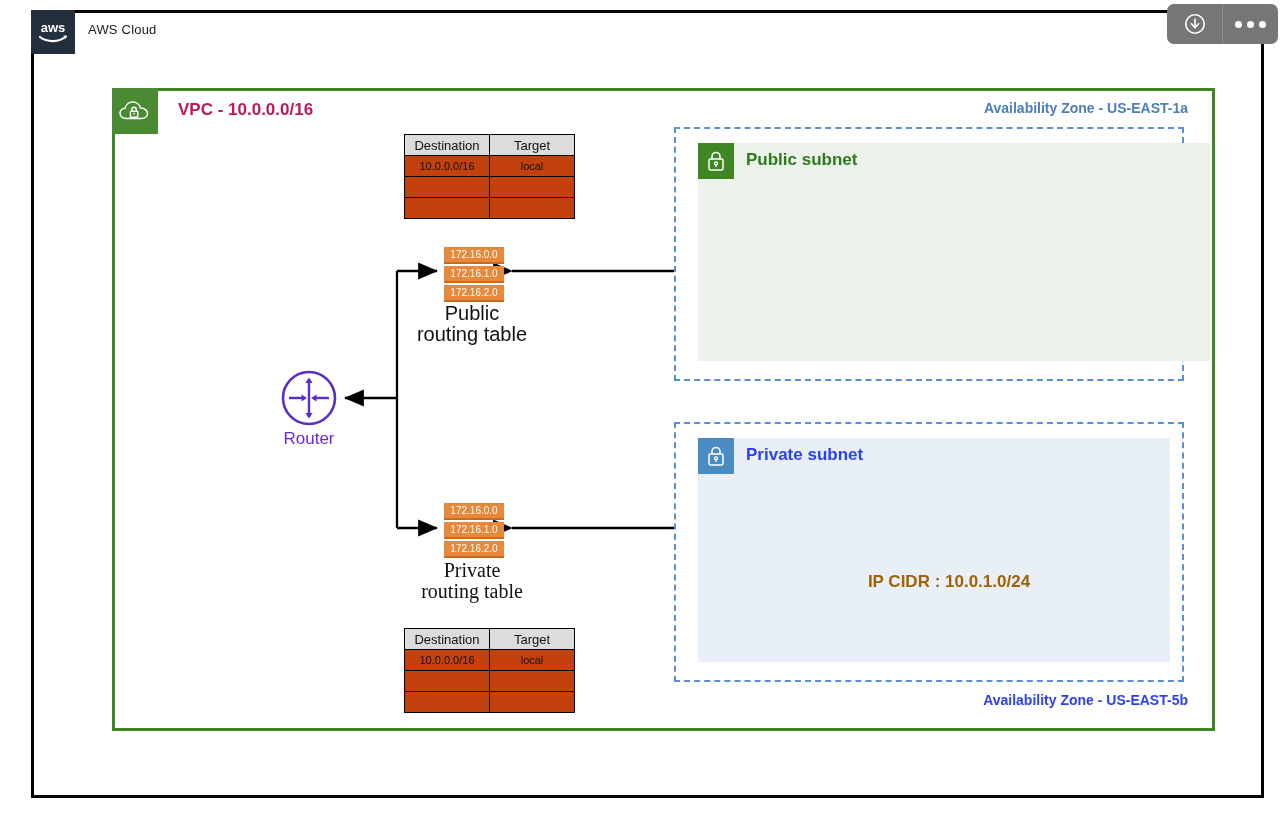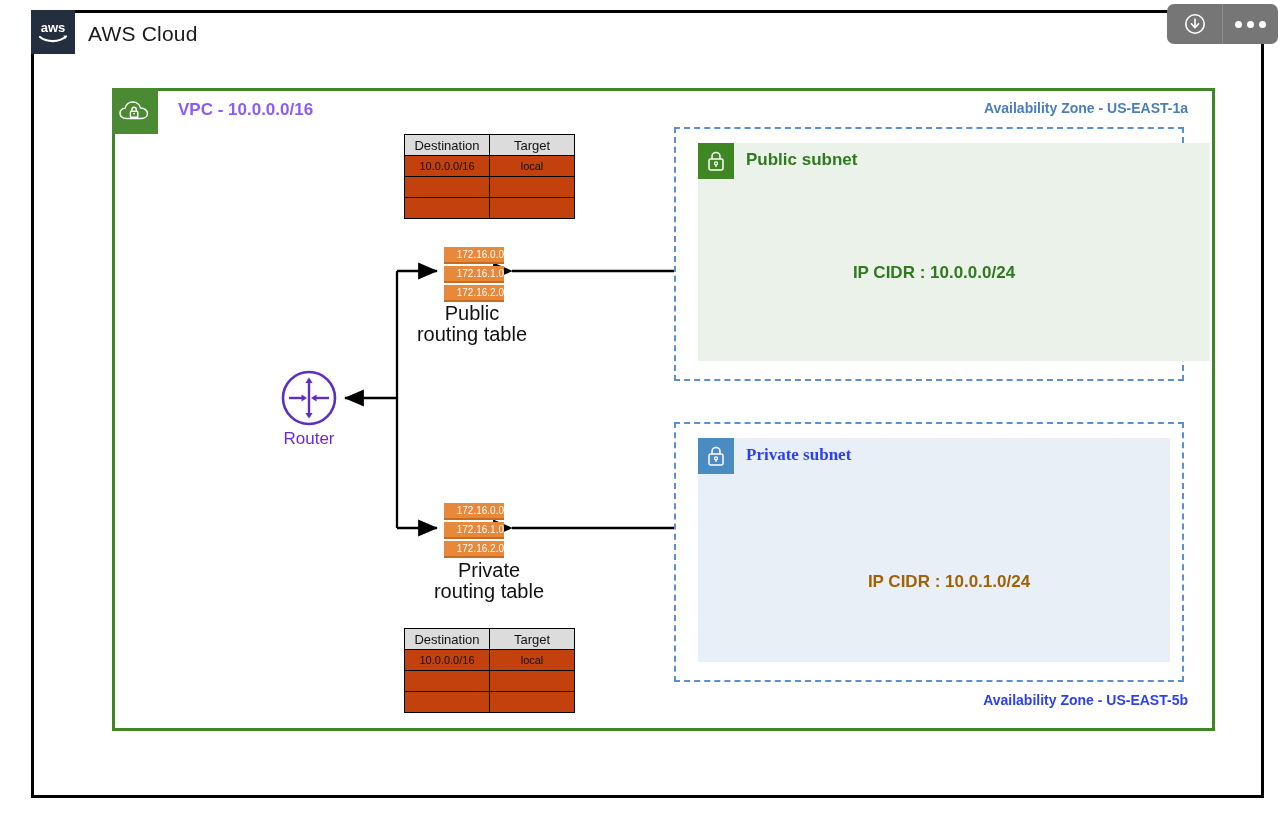--- a/index.html
+++ b/index.html
@@ -40,21 +40,21 @@
     width: 44px; height: 44px;
     background: #232F3E;
     box-sizing: border-box;
     display: flex;
     align-items: center;
     justify-content: center;
   }
   .aws-title {
     position: absolute;
     left: 88px; top: 22px;
-    font-size: 21px;
+    font-size: 13px;
     color: #1a1a1a;
     letter-spacing: 0.2px;
     white-space: nowrap;
   }
 
   
   .toolbar {
     position: absolute;
     right: 6px; top: 4px;
     height: 40px;
@@ -104,21 +104,21 @@
     display: flex;
     align-items: center;
     justify-content: center;
     box-sizing: border-box;
   }
   .vpc-title {
     position: absolute;
     left: 178px; top: 100px;
     font-size: 17px;
     font-weight: bold;
-    color: #8b5cf6;
+    color: #be185d;
     white-space: nowrap;
   }
 
   
   .rt-table {
     position: absolute;
     border-collapse: collapse;
     font-size: 11px;
     color: #111;
     background: #ffffff;
@@ -144,37 +144,37 @@
     position: absolute;
     width: 60px;
   }
   .chip {
     height: 15px;
     background: #E8883A;
     border-bottom: 2px solid #C96A1E;
     color: #ffffff;
     font-size: 10px;
     line-height: 15px;
-    text-align: right;
+    text-align: center;
     margin-bottom: 2px;
     box-sizing: content-box;
     white-space: nowrap;
   }
   .rt-caption {
     position: absolute;
     width: 190px;
     text-align: center;
     font-size: 20px;
     color: #111111;
     line-height: 21px;
   }
   #chips-public  { left: 444px; top: 247px; }
   #chips-private { left: 444px; top: 503px; }
   #cap-public  { left: 377px; top: 303px; }
-  #cap-private { left: 394px; top: 560px; }
+  #cap-private { left: 377px; top: 560px; font-family: Liberation Serif, serif; }
 
   
   .router-icon {
     position: absolute;
     left: 280px; top: 369px;
     width: 58px; height: 58px;
   }
   .router-label {
     position: absolute;
     left: 239px; top: 429px;
@@ -231,21 +231,21 @@
   .badge-green { background: #3F8624; }
   .badge-blue  { background: #4A8BC2; }
   .subnet-title {
     position: absolute;
     left: 48px; top: 7px;
     font-size: 17px;
     font-weight: bold;
     white-space: nowrap;
   }
   .title-green { color: #2F7A1E; }
-  .title-blue  { color: #2B3FF5; font-family: Liberation Serif, serif; }
+  .title-blue  { color: #2B3FF5; }
   .subnet-cidr {
     position: absolute;
     left: 0;
     width: 472px;
     text-align: center;
     font-size: 17px;
     font-weight: bold;
     white-space: nowrap;
   }
   #cidr-public  { top: 120px; color: #2F7A1E; }
@@ -415,21 +415,20 @@
     <div class="subnet-fill subnet-public">
       <div class="subnet-badge badge-green">
         <svg width="24" height="24" viewBox="0 0 24 24">
           <rect x="5" y="10" width="14" height="11" rx="1.4" fill="none" stroke="#ffffff" stroke-width="1.5"></rect>
           <path d="M8 10 L8 7.4 A4 4 0 0 1 16 7.4 L16 10" fill="none" stroke="#ffffff" stroke-width="1.5"></path>
           <circle cx="12" cy="14.4" r="1.5" fill="none" stroke="#ffffff" stroke-width="1.3"></circle>
           <line x1="12" y1="15.6" x2="12" y2="18" stroke="#ffffff" stroke-width="1.3"></line>
         </svg>
       </div>
       <div class="subnet-title title-green">Public subnet</div>
-      <div class="subnet-cidr" id="cidr-public">IP CIDR : 10.0.0.0/24</div>
     </div>
   </div>
 
   <div class="az-box" id="az-box-bottom">
     <div class="subnet-fill subnet-private">
       <div class="subnet-badge badge-blue">
         <svg width="24" height="24" viewBox="0 0 24 24">
           <rect x="5" y="10" width="14" height="11" rx="1.4" fill="none" stroke="#ffffff" stroke-width="1.5"></rect>
           <path d="M8 10 L8 7.4 A4 4 0 0 1 16 7.4 L16 10" fill="none" stroke="#ffffff" stroke-width="1.5"></path>
           <circle cx="12" cy="14.4" r="1.5" fill="none" stroke="#ffffff" stroke-width="1.3"></circle>

